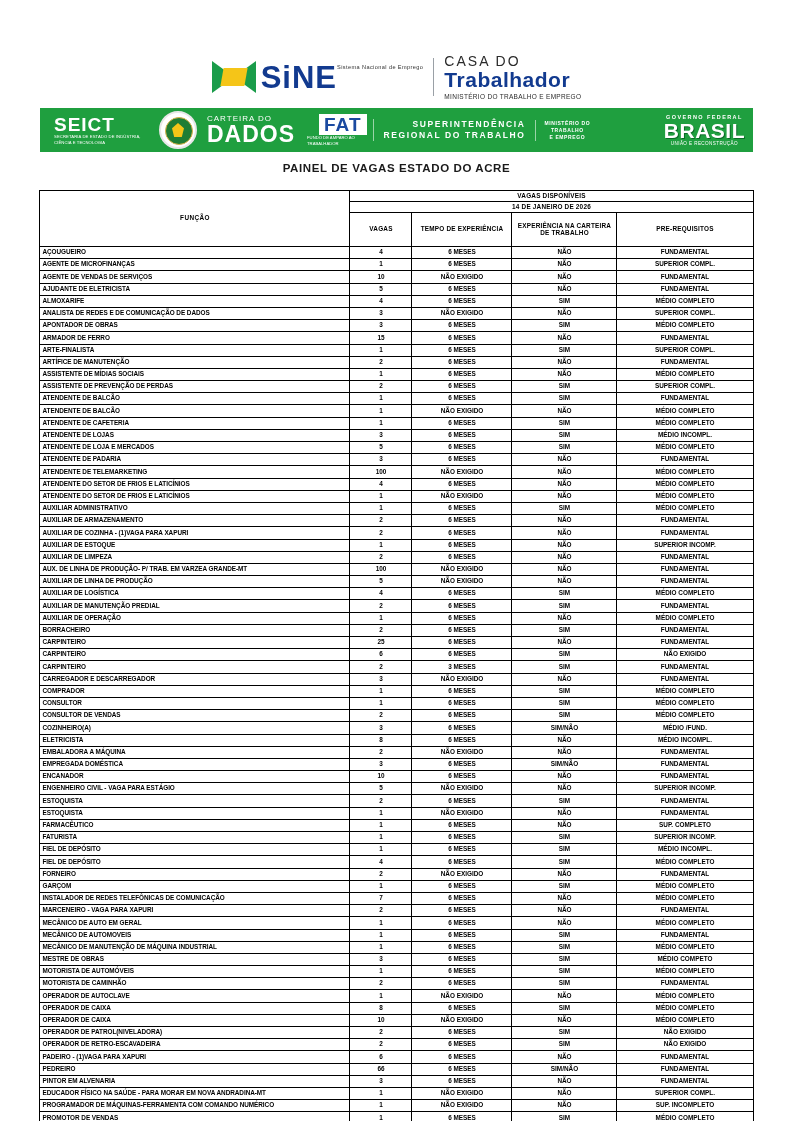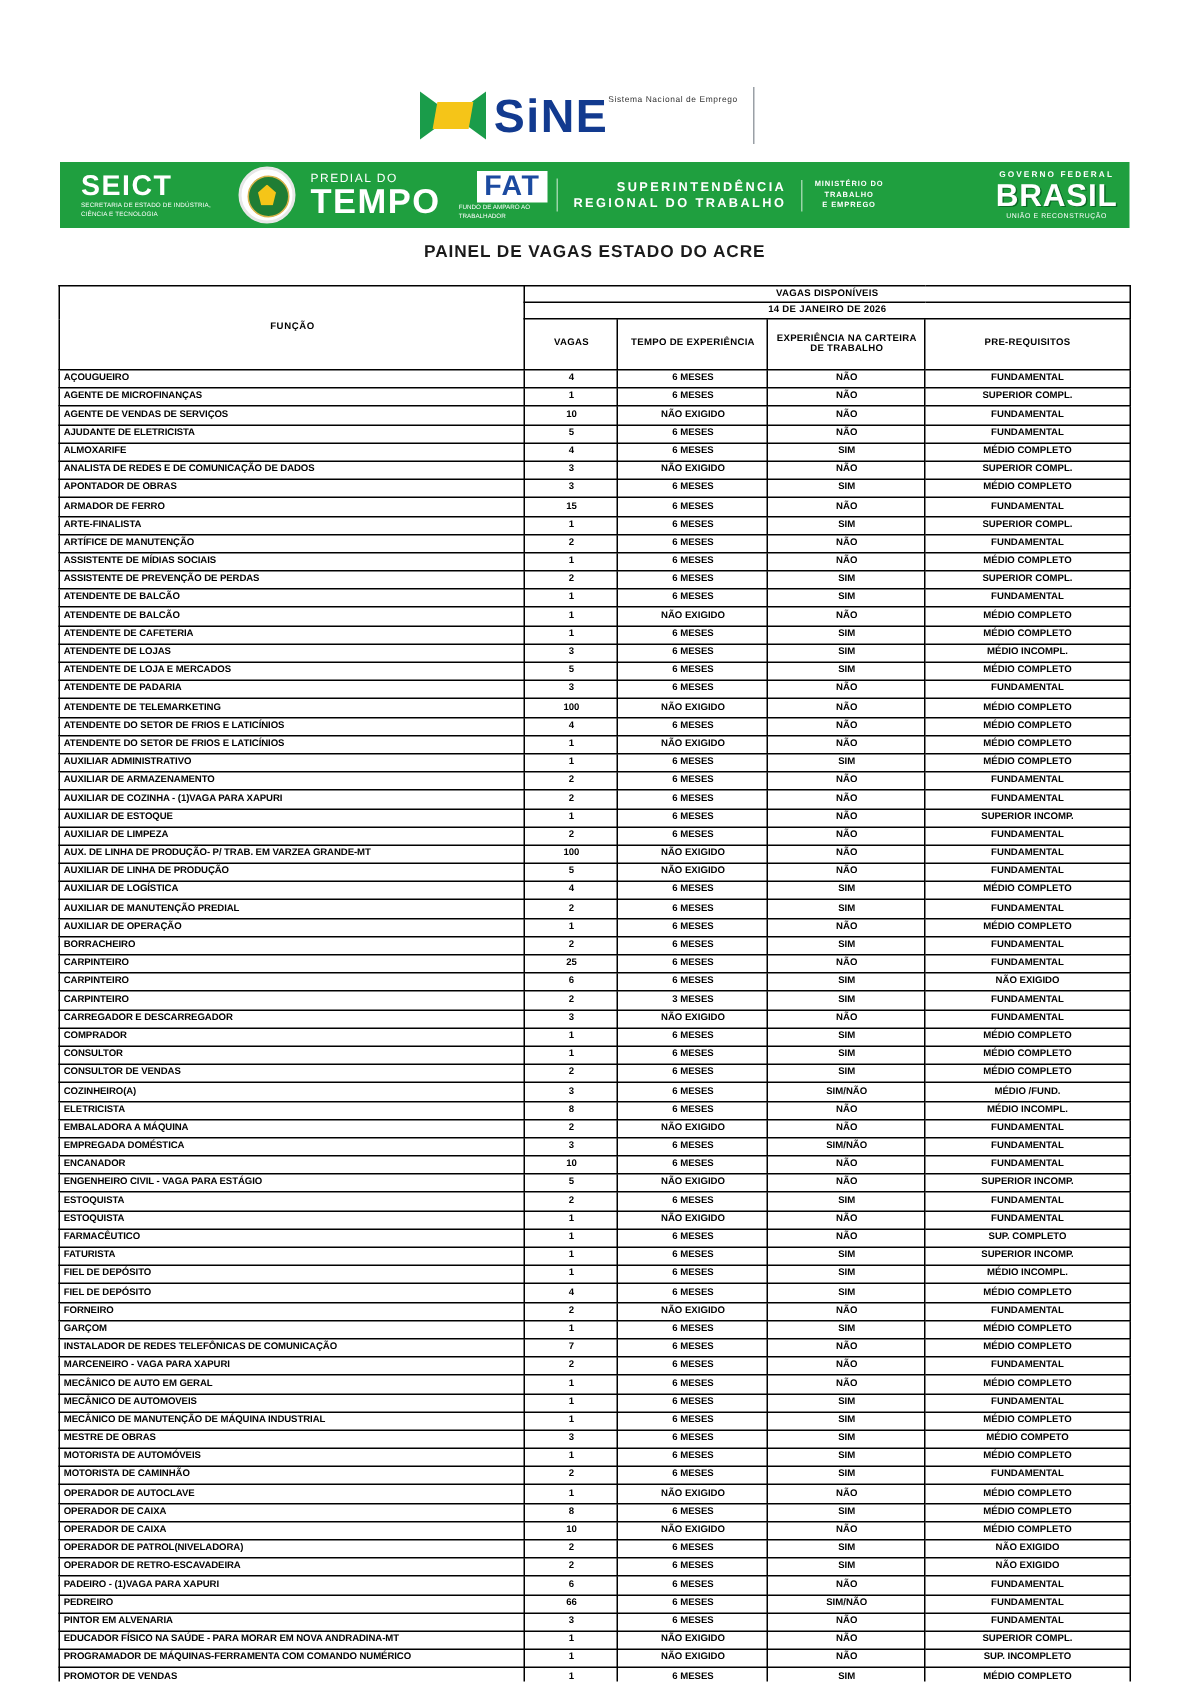--- a/index.html
+++ b/index.html
@@ -313,31 +313,36 @@
       <div class="sine-flag">
         <div class="green"></div>
         <div class="green2"></div>
         <div class="yellow"></div>
       </div>
       <div class="sine-text">
         <div class="sine-word">SiNE</div>
         <div class="sine-sub">Sistema Nacional de Emprego</div>
       </div>
       <div class="vsep"></div>
+      <div class="casa">
+        <div class="casa-line1">CASA DO</div>
+        <div class="casa-line2">Trabalhador</div>
+        <div class="casa-line3">MINISTÉRIO DO TRABALHO E EMPREGO</div>
+      </div>
     </div>
 
     <div class="green-bar">
       <div class="gb-block">
         <div class="seict">SEICT</div>
         <div class="seict-sub">SECRETARIA DE ESTADO DE INDÚSTRIA, CIÊNCIA E TECNOLOGIA</div>
       </div>
       <div class="acre-seal"></div>
       <div class="gb-block">
-        <div class="gov-acre-top">PREDIAL DO</div>
-        <div class="gov-acre-big">TEMPO</div>
+        <div class="gov-acre-top">CARTEIRA DO</div>
+        <div class="gov-acre-big">DADOS</div>
       </div>
       <div class="gb-block" style="padding:0 2px;">
         <div class="fat-box">FAT</div>
         <div class="fat-sub">FUNDO DE AMPARO AO TRABALHADOR</div>
       </div>
       <div class="sup-block" style="white-space:pre-line;">SUPERINTENDÊNCIA
 REGIONAL DO TRABALHO</div>
       <div class="min-block" style="white-space:pre-line;">MINISTÉRIO DO
 TRABALHO
 E EMPREGO</div>

